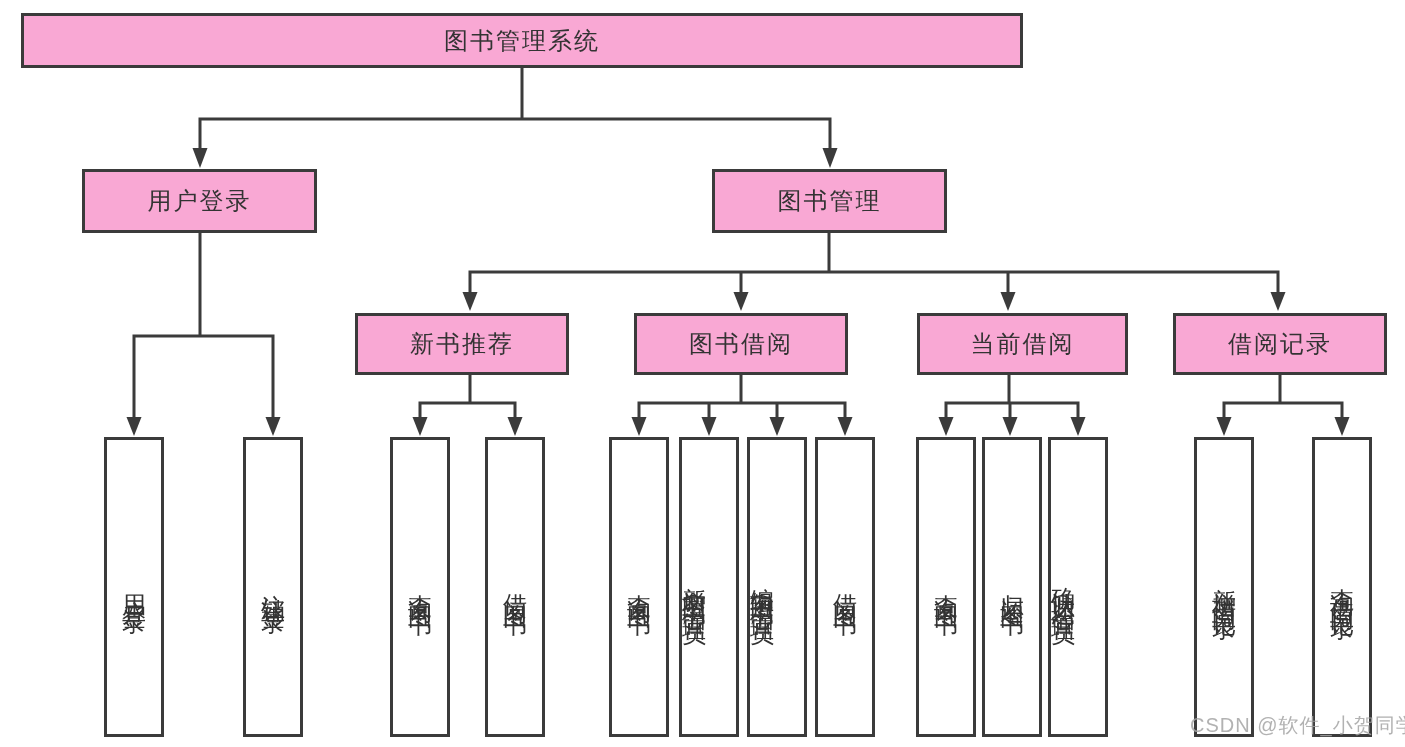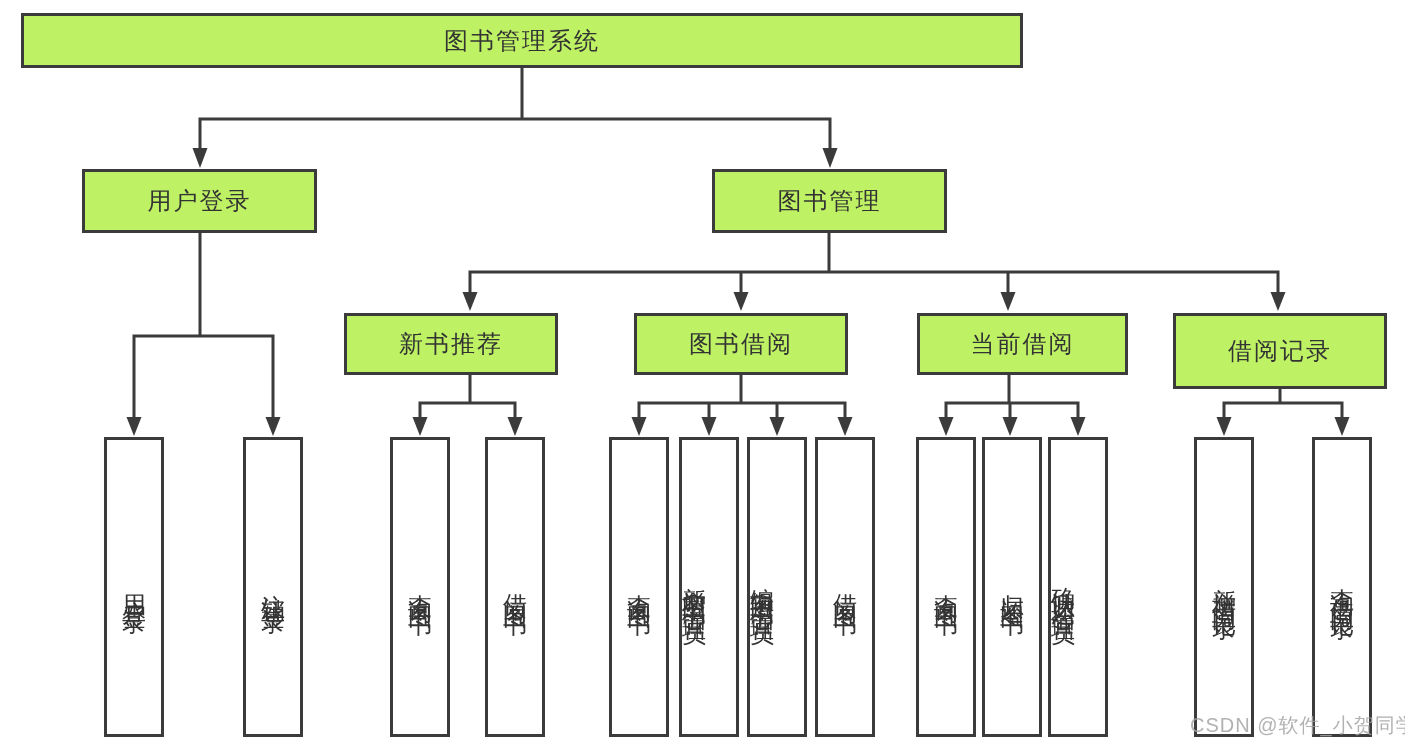--- a/index.html
+++ b/index.html
@@ -20,21 +20,21 @@
     position: absolute;
     left: 0;
     top: 0;
     width: 1405px;
     height: 747px;
     pointer-events: none;
   }
   .box {
     position: absolute;
     box-sizing: border-box;
-    background: #bef264;
+    background: #f9a8d4;
     border: 3px solid #3b3b3b;
     display: flex;
     align-items: center;
     justify-content: center;
     font-size: 24px;
     letter-spacing: 2px;
     line-height: 1;
     white-space: nowrap;
   }
   .leaf {
@@ -118,24 +118,24 @@
       <polygon points="1224,436 1216.5,417 1231.5,417"></polygon>
       <polygon points="1342,436 1334.5,417 1349.5,417"></polygon>
     </g>
   </svg>
 
   <div class="box" style="left:21px; top:13px; width:1002px; height:55px;">图书管理系统</div>
 
   <div class="box" style="left:82px; top:169px; width:235px; height:64px;">用户登录</div>
   <div class="box" style="left:712px; top:169px; width:235px; height:64px;">图书管理</div>
 
-  <div class="box" style="left:344px; top:313px; width:214px; height:62px;">新书推荐</div>
+  <div class="box" style="left:355px; top:313px; width:214px; height:62px;">新书推荐</div>
   <div class="box" style="left:634px; top:313px; width:214px; height:62px;text-align:center;">图书借阅</div>
   <div class="box" style="left:904px; top:313px; width:211px; height:62px;margin-left:13px;">当前借阅</div>
-  <div class="box" style="left:1173px; top:313px; width:214px; height:76px;">借阅记录</div>
+  <div class="box" style="left:1173px; top:313px; width:214px; height:62px;">借阅记录</div>
 
   <div class="leaf" style="left:104px;">
     <span>用户登录</span>
   </div>
   <div class="leaf" style="left:243px;">
     <span>注销登录</span>
   </div>
 
   <div class="leaf" style="left:390px;">
     <span>查询图书</span>

